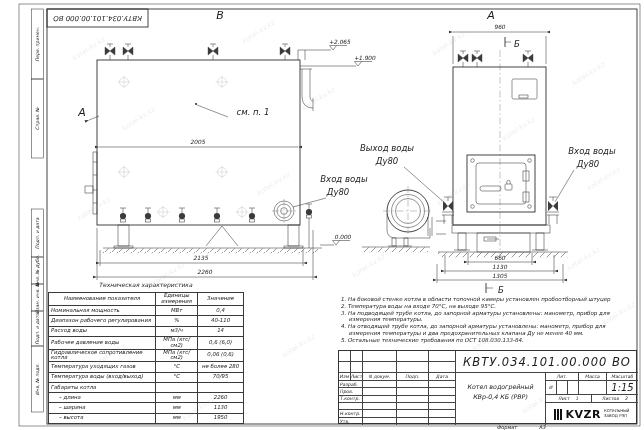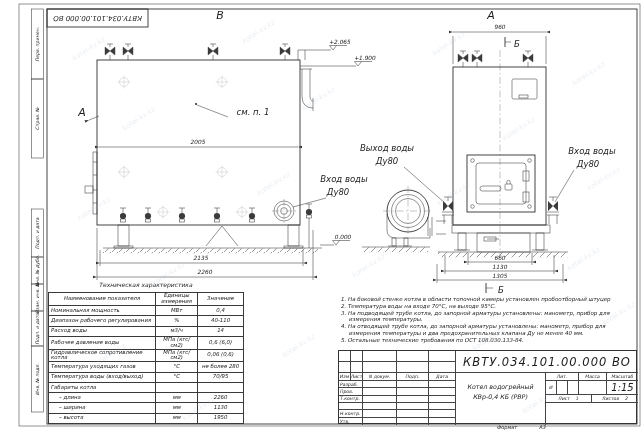--- a/index.html
+++ b/index.html
@@ -549,20 +549,32 @@
       <div class="tb-rrow" style="top:22px;height:8px;">
         <div class="cell" style="width:46px;gap:6px;">
           <span>Лист</span>
           <span>1</span>
         </div>
         <div class="cell" style="width:46px;border-right:none;gap:6px;">
           <span>Листов</span>
           <span>2</span>
         </div>
       </div>
+      <div class="logo-row">
+        <span class="logo-bars">
+            <i></i>
+            <i></i>
+            <i></i>
+          </span>
+        <span class="logo-kvzr">KVZR</span>
+        <span class="logo-co">
+          <span>КОТЕЛЬНЫЙ</span><br>
+          <span>ЗАВОД РЭП</span>
+        </span>
+      </div>
     </div>
   </div>
 
   <div class="ov fmt">
     <span>Формат</span>
     <span>А3</span>
   </div>
 
   <span class="wm" style="left:70px;top:45px;">kotel-kv.kz</span>
   <span class="wm" style="left:240px;top:28px;">kotel-kv.kz</span>

